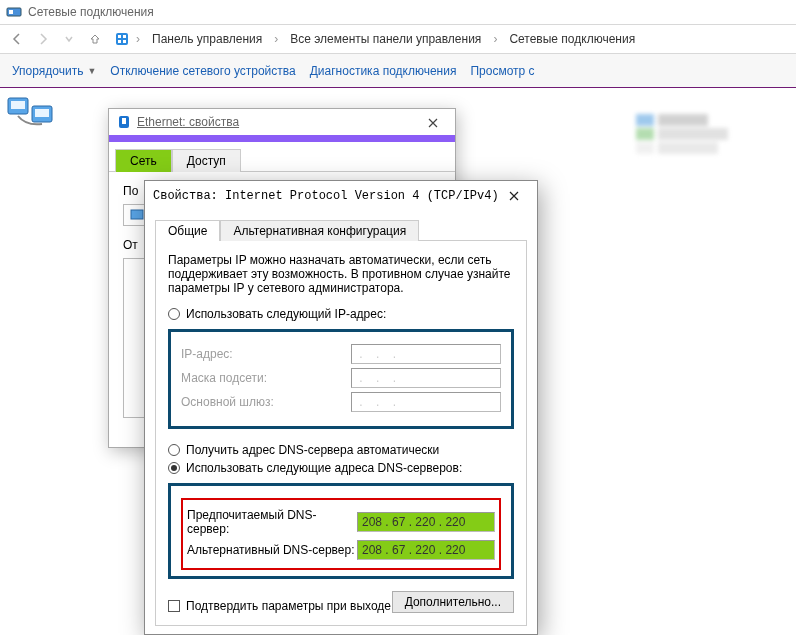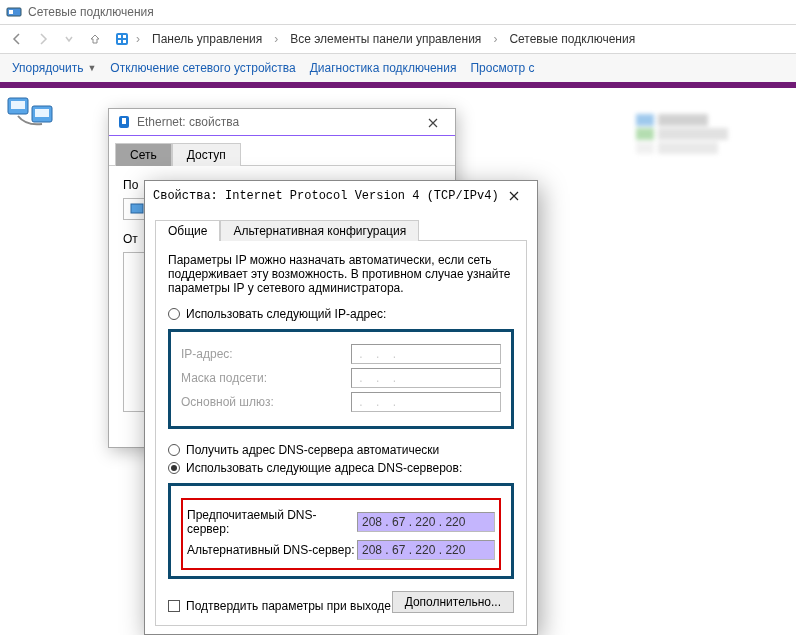--- a/index.html
+++ b/index.html
@@ -55,21 +55,21 @@
 }
 .crumb-sep { color: #999; margin: 0 2px; }
 .command-row {
   display: flex;
   align-items: center;
   gap: 14px;
   padding: 4px 12px;
   background: #f7f7f7;
   color: #0a57a6;
   height: 34px;
-  border-bottom: 6px solid #701a75;
+  border-bottom: 1px solid #701a75;
   white-space: nowrap;
 }
 .cmd { color: #1a5fb4; display: flex; align-items: center; gap:4px;}
 .cmd .chev { color:#666; font-size:9px; }
 
 .content-bg {
   position: relative;
   padding: 6px;
   background: #fff;
 }
@@ -88,22 +88,23 @@
   width: 348px; height: 340px;
   background: #fff;
   border: 1px solid #aaa;
   box-shadow: 2px 4px 16px rgba(0,0,0,0.25);
 }
 .dlg1-title {
   display: flex; align-items: center;
   gap: 6px;
   padding: 6px 8px;
   color: #666;
-  border-bottom: 1px solid #8b5cf6;
+  border-bottom: 7px solid #8b5cf6;
   position: relative;
+  text-decoration: underline;
 }
 .dlg1-close {
   position: absolute; right: 6px; top: 4px;
   width: 32px; height: 20px;
   display:flex; align-items:center; justify-content:center;
   color:#444;
 }
 .dlg1-tabs {
   display: flex;
   padding: 6px 6px 0 6px;
@@ -112,21 +113,21 @@
 }
 .dlg1-tab {
   padding: 4px 14px;
   border: 1px solid #ccc;
   border-bottom: none;
   background: #fff;
   position: relative;
   top: 1px;
   background:#fff;
 }
-.dlg1-tab.active { background:#a3a3a3; }
+.dlg1-tab.active { background:#84cc16; }
 .dlg1-tab.inactive { background:#f0f0f0; }
 
 
 .dlg2 {
   position: absolute;
   top: 180px; left: 144px;
   width: 394px;
   background: #fff;
   border: 1px solid #888;
   box-shadow: 3px 6px 24px rgba(0,0,0,0.35);
@@ -185,21 +186,21 @@
   margin: 4px 0;
 }
 .iprow label { flex: 0 0 170px; }
 .iprow.disabled { color:#9e9e9e; }
 .ipfield {
   flex:1;
   border: 1px solid #999;
   border-bottom-color:#bbb; border-right-color:#bbb;
   padding: 2px 4px;
   height: 20px;
-  background:#c4b5fd;
+  background:#84cc16;
   color:#333;
   display:flex; align-items:center;
 }
 .ipfield.disabled { background:#fff; color:#ccc; }
 .dns-highlight {
   border: 2px solid #d80000;
   padding: 4px;
   margin-top: 4px;
 }
 .check-row { display:flex; align-items:center; gap:6px; margin-top:8px;}

